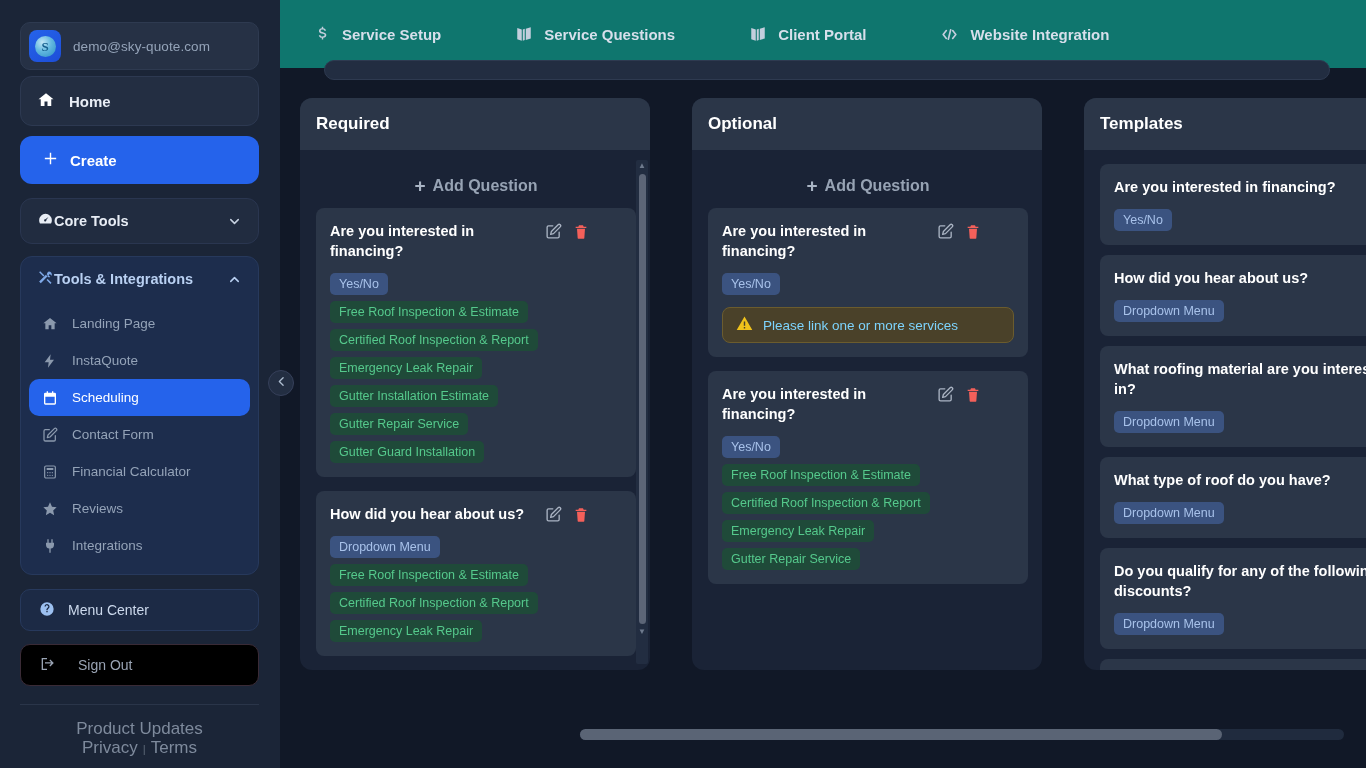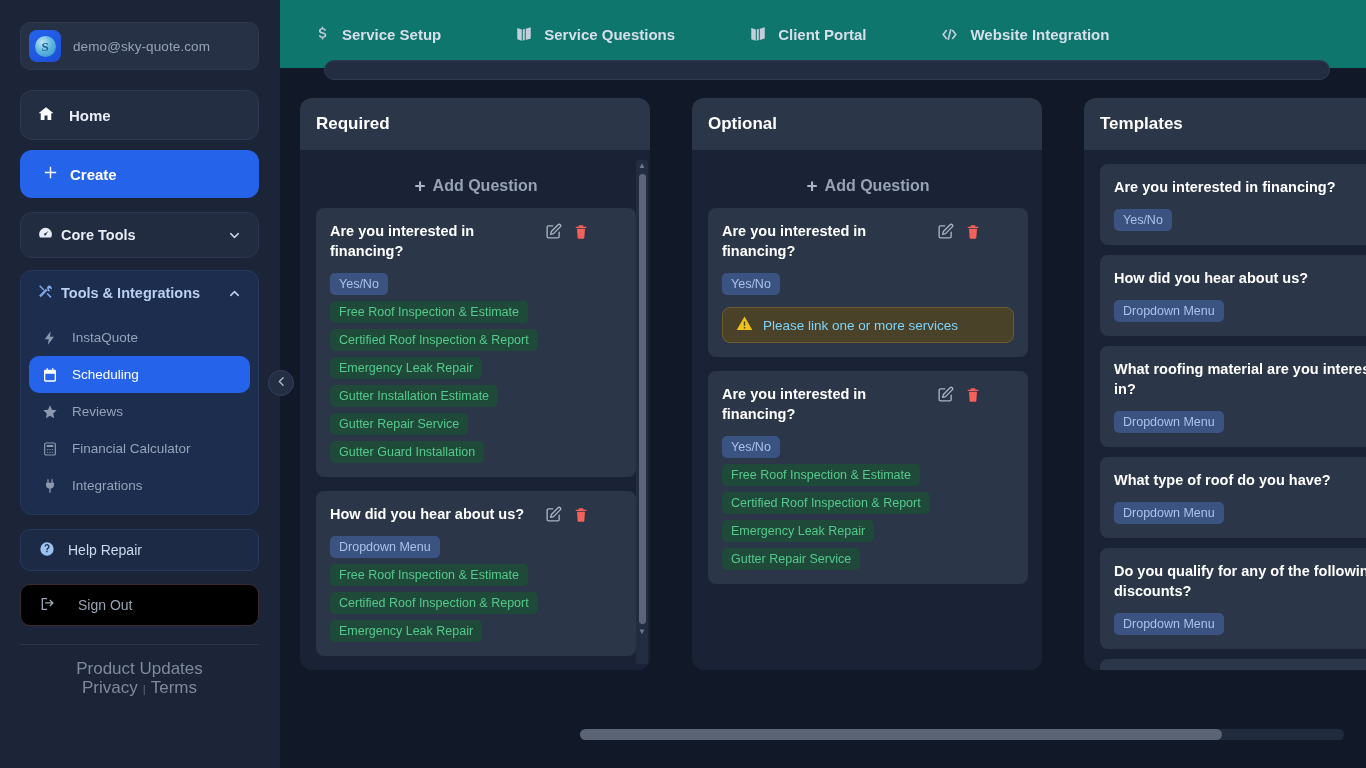--- a/index.html
+++ b/index.html
@@ -42,21 +42,21 @@
     background: radial-gradient(circle at 35% 30%, #bfe4f5 0%, #62b8e0 45%, #2b8fc4 100%);
     display:flex; align-items:center; justify-content:center;
     font-size: 13px; font-weight: 700; color:#17608f;
     font-family:"Liberation Serif", serif;
     line-height:1;
   }
   .account-email {
     font-size: 13.5px; color: #94a3b8; letter-spacing: .1px;
   }
 
-  .nav-main { margin-top: 20px; }
+  .nav-main { margin-top: 6px; }
   .nav-card {
     background: #232e42;
     border: 1px solid #2d3951;
     border-radius: 12px;
     height: 50px;
     display: flex; align-items: center;
     padding: 0 16px; gap: 14px;
     color: #e8edf5; font-size: 15px; font-weight: 700;
   }
   .btn-create {
@@ -73,21 +73,21 @@
   }
   .group-box {
     margin-top: 14px;
     background: #212c40;
     border: 1px solid #2a3650;
     border-radius: 12px;
     overflow: hidden;
   }
   .group-head {
     height: 44px; display:flex; align-items:center;
-    padding: 0 16px; gap: 7px;
+    padding: 0 16px; gap: 0;
     font-size: 14.5px; font-weight: 700; color: #e8edf5;
     cursor: pointer;
   }
   .group-box.active { background: #1d2d4d; border-color:#27395c; margin-top:12px; }
   .group-box.active .group-head { color: #b9d0f2; }
   .chev { margin-left: auto; display:flex; }
   .subnav { padding: 4px 8px 10px 8px; }
   .sub-item {
     height: 37px; display:flex; align-items:center; gap: 14px;
     padding: 0 12px; border-radius: 10px;
@@ -302,47 +302,55 @@
           </span>
           <span>Tools &amp; Integrations</span>
           <span class="chev">
             <svg width="15" height="15" viewBox="0 0 24 24" fill="none" stroke="#b9d0f2" stroke-width="2.4" stroke-linecap="round" stroke-linejoin="round">
                 <polyline points="6 15 12 9 18 15"></polyline>
               </svg>
           </span>
         </div>
         <div class="subnav">
 
+          <div class="sub-item">
+            <span class="ico">
+              <svg width="16" height="16" viewBox="0 0 24 24" fill="currentColor">
+                  <path d="M12 3 2 11h3v9h5v-6h4v6h5v-9h3L12 3z"></path>
+                </svg>
+            </span>
+            <span>Landing Page</span>
+          </div>
 
           <div class="sub-item">
             <span class="ico">
               <svg width="16" height="16" viewBox="0 0 24 24" fill="currentColor">
                   <path d="M13 2 4 14h6l-1 8 9-12h-6z"></path>
                 </svg>
             </span>
             <span>InstaQuote</span>
           </div>
 
           <div class="sub-item selected">
             <span class="ico">
               <svg width="16" height="16" viewBox="0 0 24 24" fill="currentColor">
                   <path d="M7 2v2H5a2 2 0 0 0-2 2v14a2 2 0 0 0 2 2h14a2 2 0 0 0 2-2V6a2 2 0 0 0-2-2h-2V2h-2v2H9V2H7zm12 8v10H5V10h14z"></path>
                 </svg>
             </span>
             <span>Scheduling</span>
           </div>
 
-
           <div class="sub-item">
             <span class="ico">
-              <svg width="16" height="16" viewBox="0 0 24 24" fill="currentColor">
-                  <path d="m12 2 3 6.6 7 .8-5.2 4.8 1.4 7L12 17.7 5.8 21.2l1.4-7L2 9.4l7-.8z"></path>
+              <svg width="16" height="16" viewBox="0 0 24 24" fill="none" stroke="currentColor" stroke-width="1.9" stroke-linecap="round" stroke-linejoin="round">
+                  <path d="M11 4H5a2 2 0 0 0-2 2v13a2 2 0 0 0 2 2h13a2 2 0 0 0 2-2v-6"></path>
+                  <path d="M18.5 2.5a2.1 2.1 0 0 1 3 3L12 15l-4 1 1-4z"></path>
                 </svg>
             </span>
-            <span>Reviews</span>
+            <span>Contact Form</span>
           </div>
 
           <div class="sub-item">
             <span class="ico">
               <svg width="16" height="16" viewBox="0 0 24 24" fill="none" stroke="currentColor" stroke-width="1.8">
                   <rect x="4" y="3" width="16" height="18" rx="2"></rect>
                   <rect x="7" y="6" width="10" height="3" fill="currentColor" stroke="none"></rect>
                   <circle cx="8.5" cy="13" r="1" fill="currentColor" stroke="none"></circle>
                   <circle cx="12" cy="13" r="1" fill="currentColor" stroke="none"></circle>
                   <circle cx="15.5" cy="13" r="1" fill="currentColor" stroke="none"></circle>
@@ -350,36 +358,45 @@
                   <circle cx="12" cy="17" r="1" fill="currentColor" stroke="none"></circle>
                   <circle cx="15.5" cy="17" r="1" fill="currentColor" stroke="none"></circle>
                 </svg>
             </span>
             <span>Financial Calculator</span>
           </div>
 
           <div class="sub-item">
             <span class="ico">
               <svg width="16" height="16" viewBox="0 0 24 24" fill="currentColor">
+                  <path d="m12 2 3 6.6 7 .8-5.2 4.8 1.4 7L12 17.7 5.8 21.2l1.4-7L2 9.4l7-.8z"></path>
+                </svg>
+            </span>
+            <span>Reviews</span>
+          </div>
+
+          <div class="sub-item">
+            <span class="ico">
+              <svg width="16" height="16" viewBox="0 0 24 24" fill="currentColor">
                   <path d="M8 2v5H6v3a6 6 0 0 0 5 5.9V22h2v-6.1A6 6 0 0 0 18 10V7h-2V2h-2v5h-4V2z"></path>
                 </svg>
             </span>
             <span>Integrations</span>
           </div>
 
         </div>
       </div>
 
       <div class="help-box">
         <span class="ico">
           <svg width="16" height="16" viewBox="0 0 24 24" fill="#9cc0f0">
               <path d="M12 2a10 10 0 1 0 0 20 10 10 0 0 0 0-20zm1 15h-2v-2h2zm1.8-6.1-.9.9c-.6.6-.9 1.1-.9 2.2h-2v-.5c0-1.1.4-2 1.1-2.7l1.2-1.2a1.8 1.8 0 1 0-3.1-1.3h-2a3.8 3.8 0 1 1 6.6 2.6z"></path>
             </svg>
         </span>
-        <span>Help Repair</span>
+        <span>Menu Center</span>
       </div>
 
       <div class="signout-box">
         <span class="ico">
           <svg width="16" height="16" viewBox="0 0 24 24" fill="#9aa4b4">
               <path d="M4 3h8v2H6v14h6v2H4zm11.6 3.6 1.4-1.4 5.2 5.2-5.2 5.2-1.4-1.4 2.8-2.8H9v-2h9.4z"></path>
             </svg>
         </span>
         <span>Sign Out</span>
       </div>

